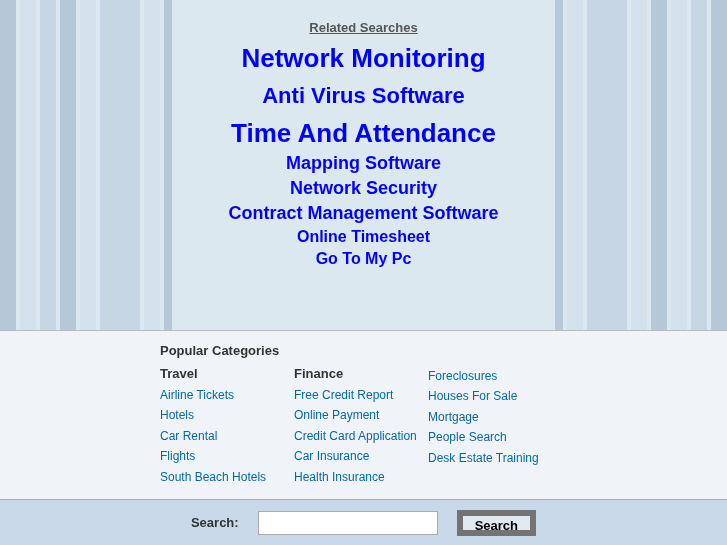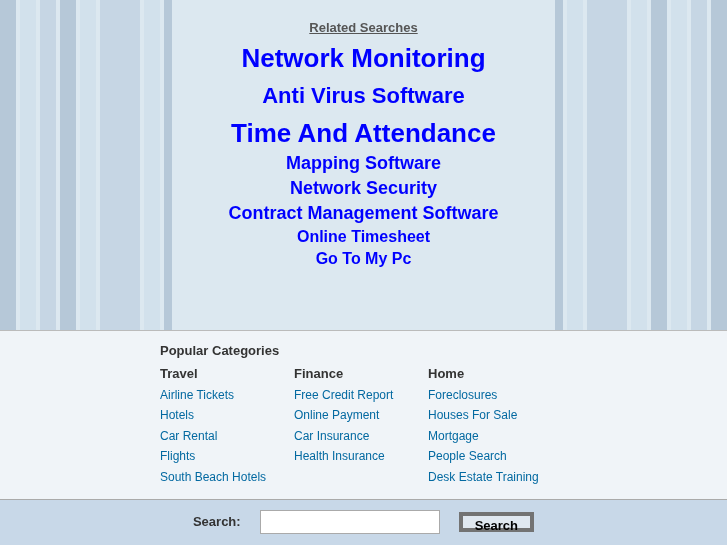--- a/index.html
+++ b/index.html
@@ -137,24 +137,24 @@
     .search-input {
       width: 180px;
       height: 24px;
       border: 1px solid #aaa;
       padding: 2px 4px;
       font-size: 13px;
       background: white;
     }
 
     .search-button {
-      height: 20px;
+      height: 26px;
       padding: 2px 12px;
       background: #e0e8f0;
-      border: 4px solid #737373;
+      border: 6px solid #737373;
       font-size: 13px;
       cursor: pointer;
       font-weight: bold;
     }
   </style>
 </head>
 <body>
 
 <div class="page-wrapper">
 
@@ -207,26 +207,26 @@
         <a class="category-link" href="#">Hotels</a>
         <a class="category-link" href="#">Car Rental</a>
         <a class="category-link" href="#">Flights</a>
         <a class="category-link" href="#">South Beach Hotels</a>
       </div>
 
       <div class="category-col">
         <div class="category-header">Finance</div>
         <a class="category-link" href="#">Free Credit Report</a>
         <a class="category-link" href="#">Online Payment</a>
+        <a class="category-link" href="#">Credit Card Application</a>
         <a class="category-link" href="#">Car Insurance</a>
         <a class="category-link" href="#">Health Insurance</a>
       </div>
 
       <div class="category-col">
-        <div class="category-header">Home</div>
         <a class="category-link" href="#">Foreclosures</a>
         <a class="category-link" href="#">Houses For Sale</a>
         <a class="category-link" href="#">Mortgage</a>
         <a class="category-link" href="#">People Search</a>
         <a class="category-link" href="#">Desk Estate Training</a>
       </div>
 
     </div>
   </div>
 

